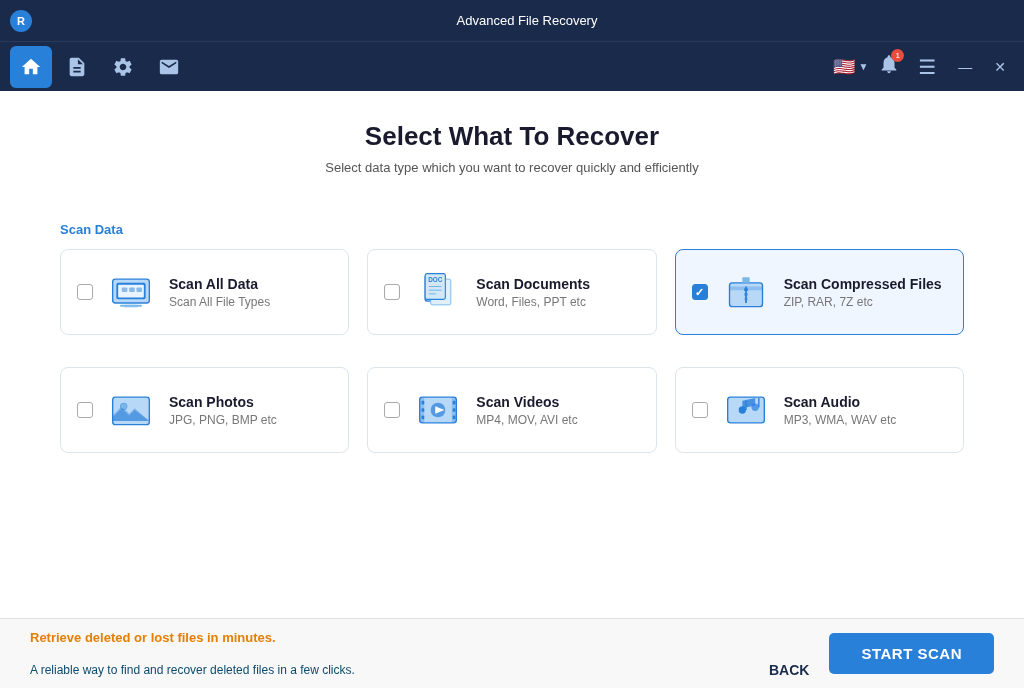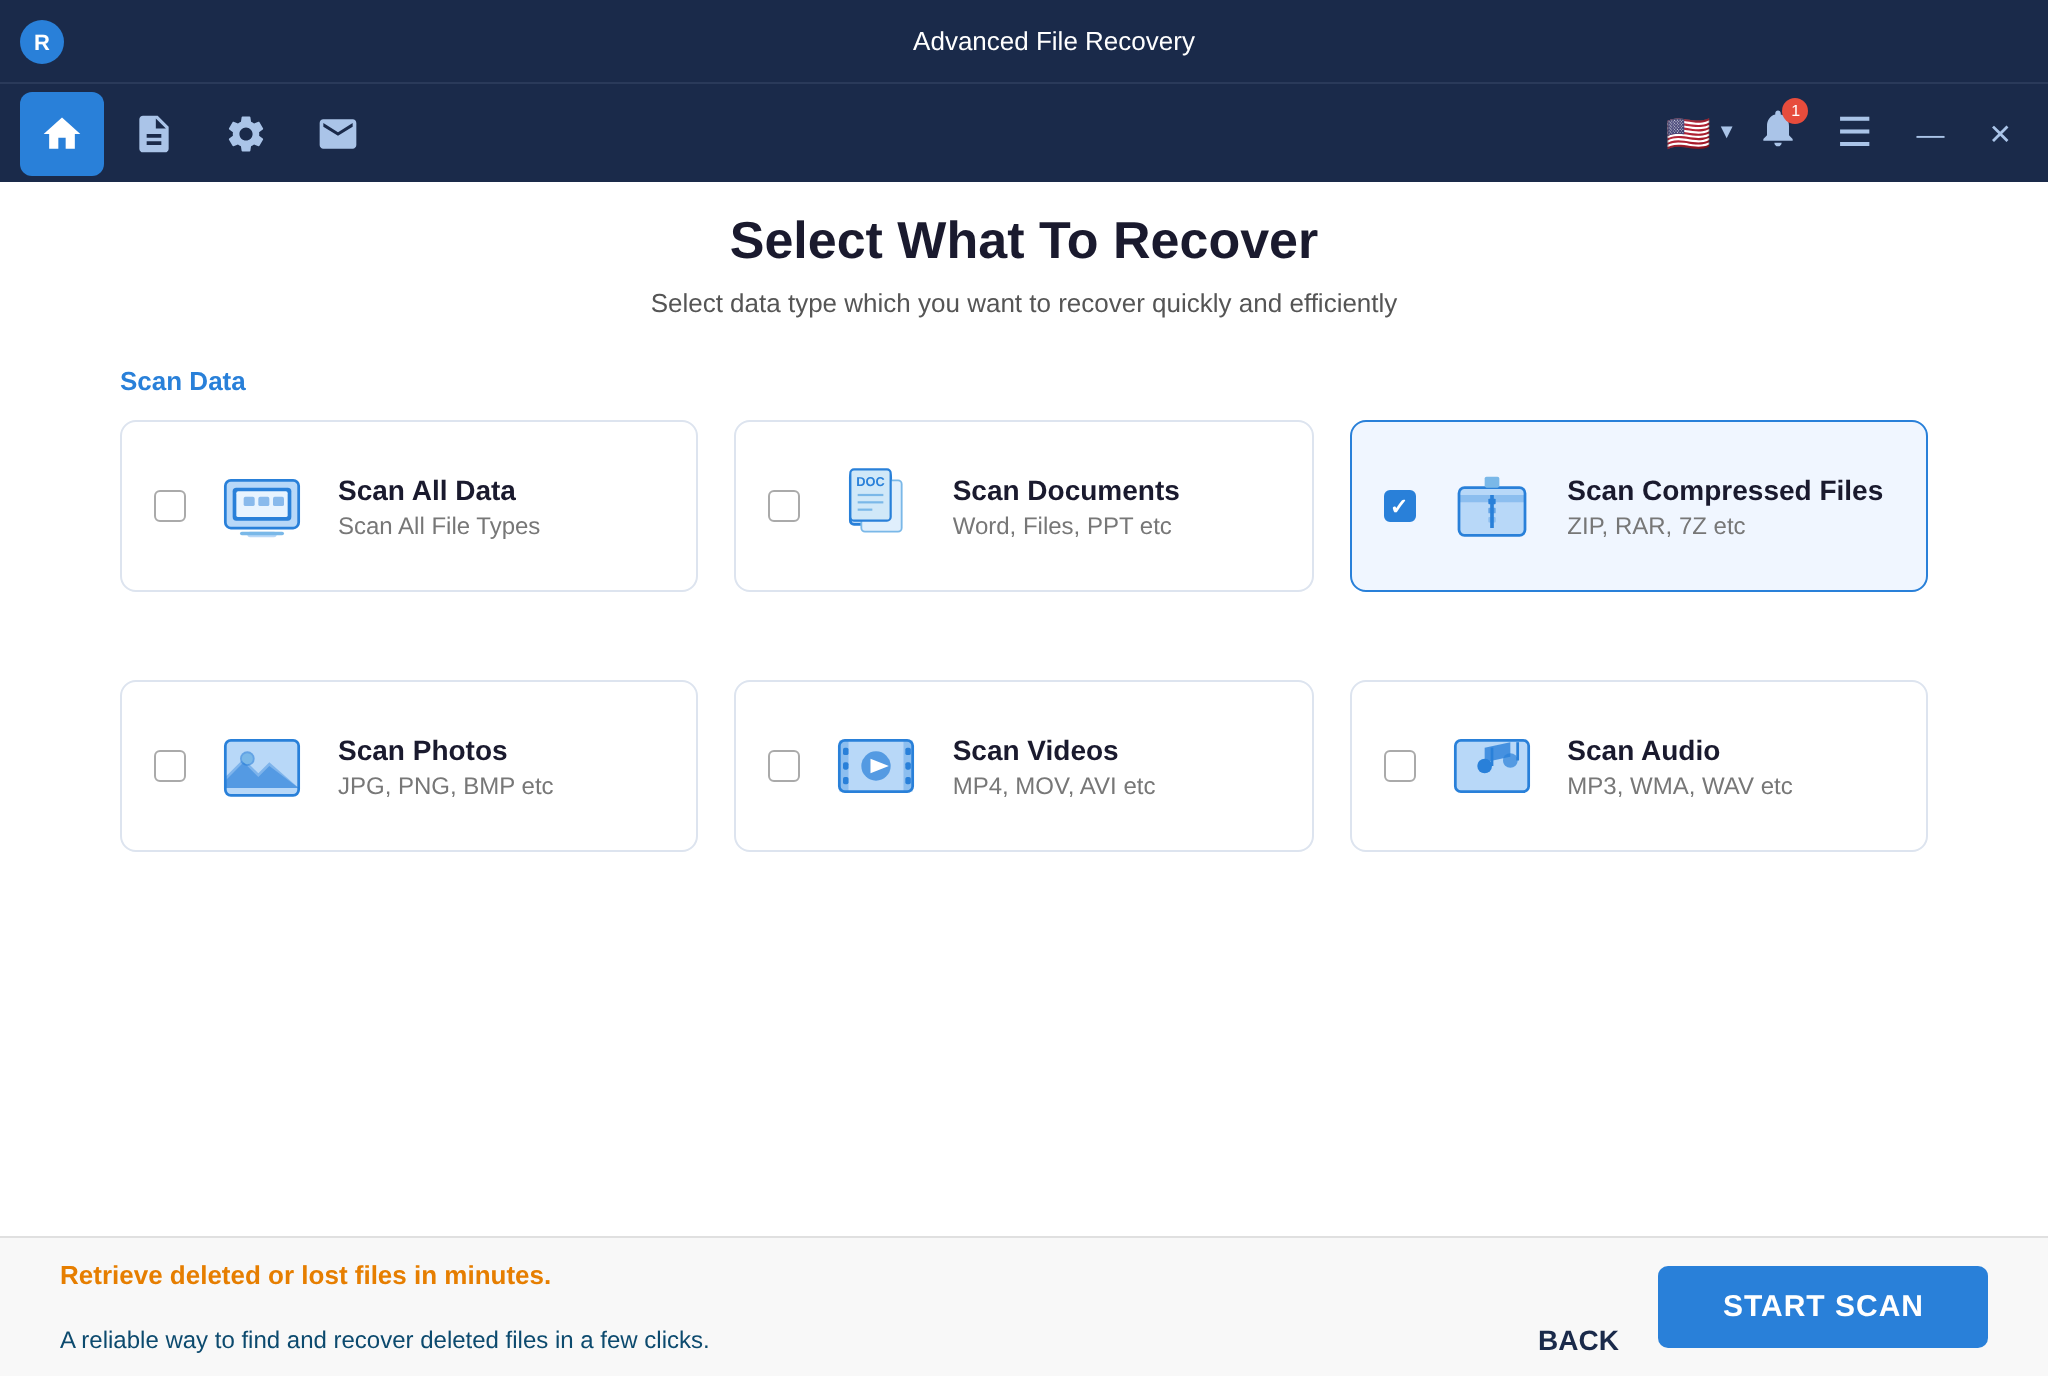--- a/index.html
+++ b/index.html
@@ -112,46 +112,46 @@
       cursor: pointer;
       color: #aac4e8;
       font-size: 14px;
       padding: 4px 8px;
     }
     .win-control.close-btn { color: #aac4e8; }
 
     
     .main-content {
       flex: 1;
-      padding: 14px 60px 0 60px;
+      padding: 30px 60px 0 60px;
       overflow-y: auto;
     }
     .page-title {
       text-align: center;
       font-size: 26px;
       font-weight: 700;
       color: #1a1a2e;
       margin-bottom: 8px;
     }
     .page-subtitle {
       text-align: center;
       font-size: 13px;
       color: #555;
-      margin-bottom: 24px;
+      margin-bottom: 47px;
     }
     .section-label {
       font-size: 13px;
       font-weight: 600;
       color: #2980d9;
       margin-bottom: 12px;
     }
     .cards-row {
       display: flex;
       gap: 18px;
-      margin-bottom: 44px;
+      margin-bottom: 32px;
     }
     .scan-card {
       flex: 1;
       border: 1.5px solid #dde4ef;
       border-radius: 8px;
       padding: 18px 16px;
       display: flex;
       align-items: center;
       gap: 14px;
       cursor: pointer;

